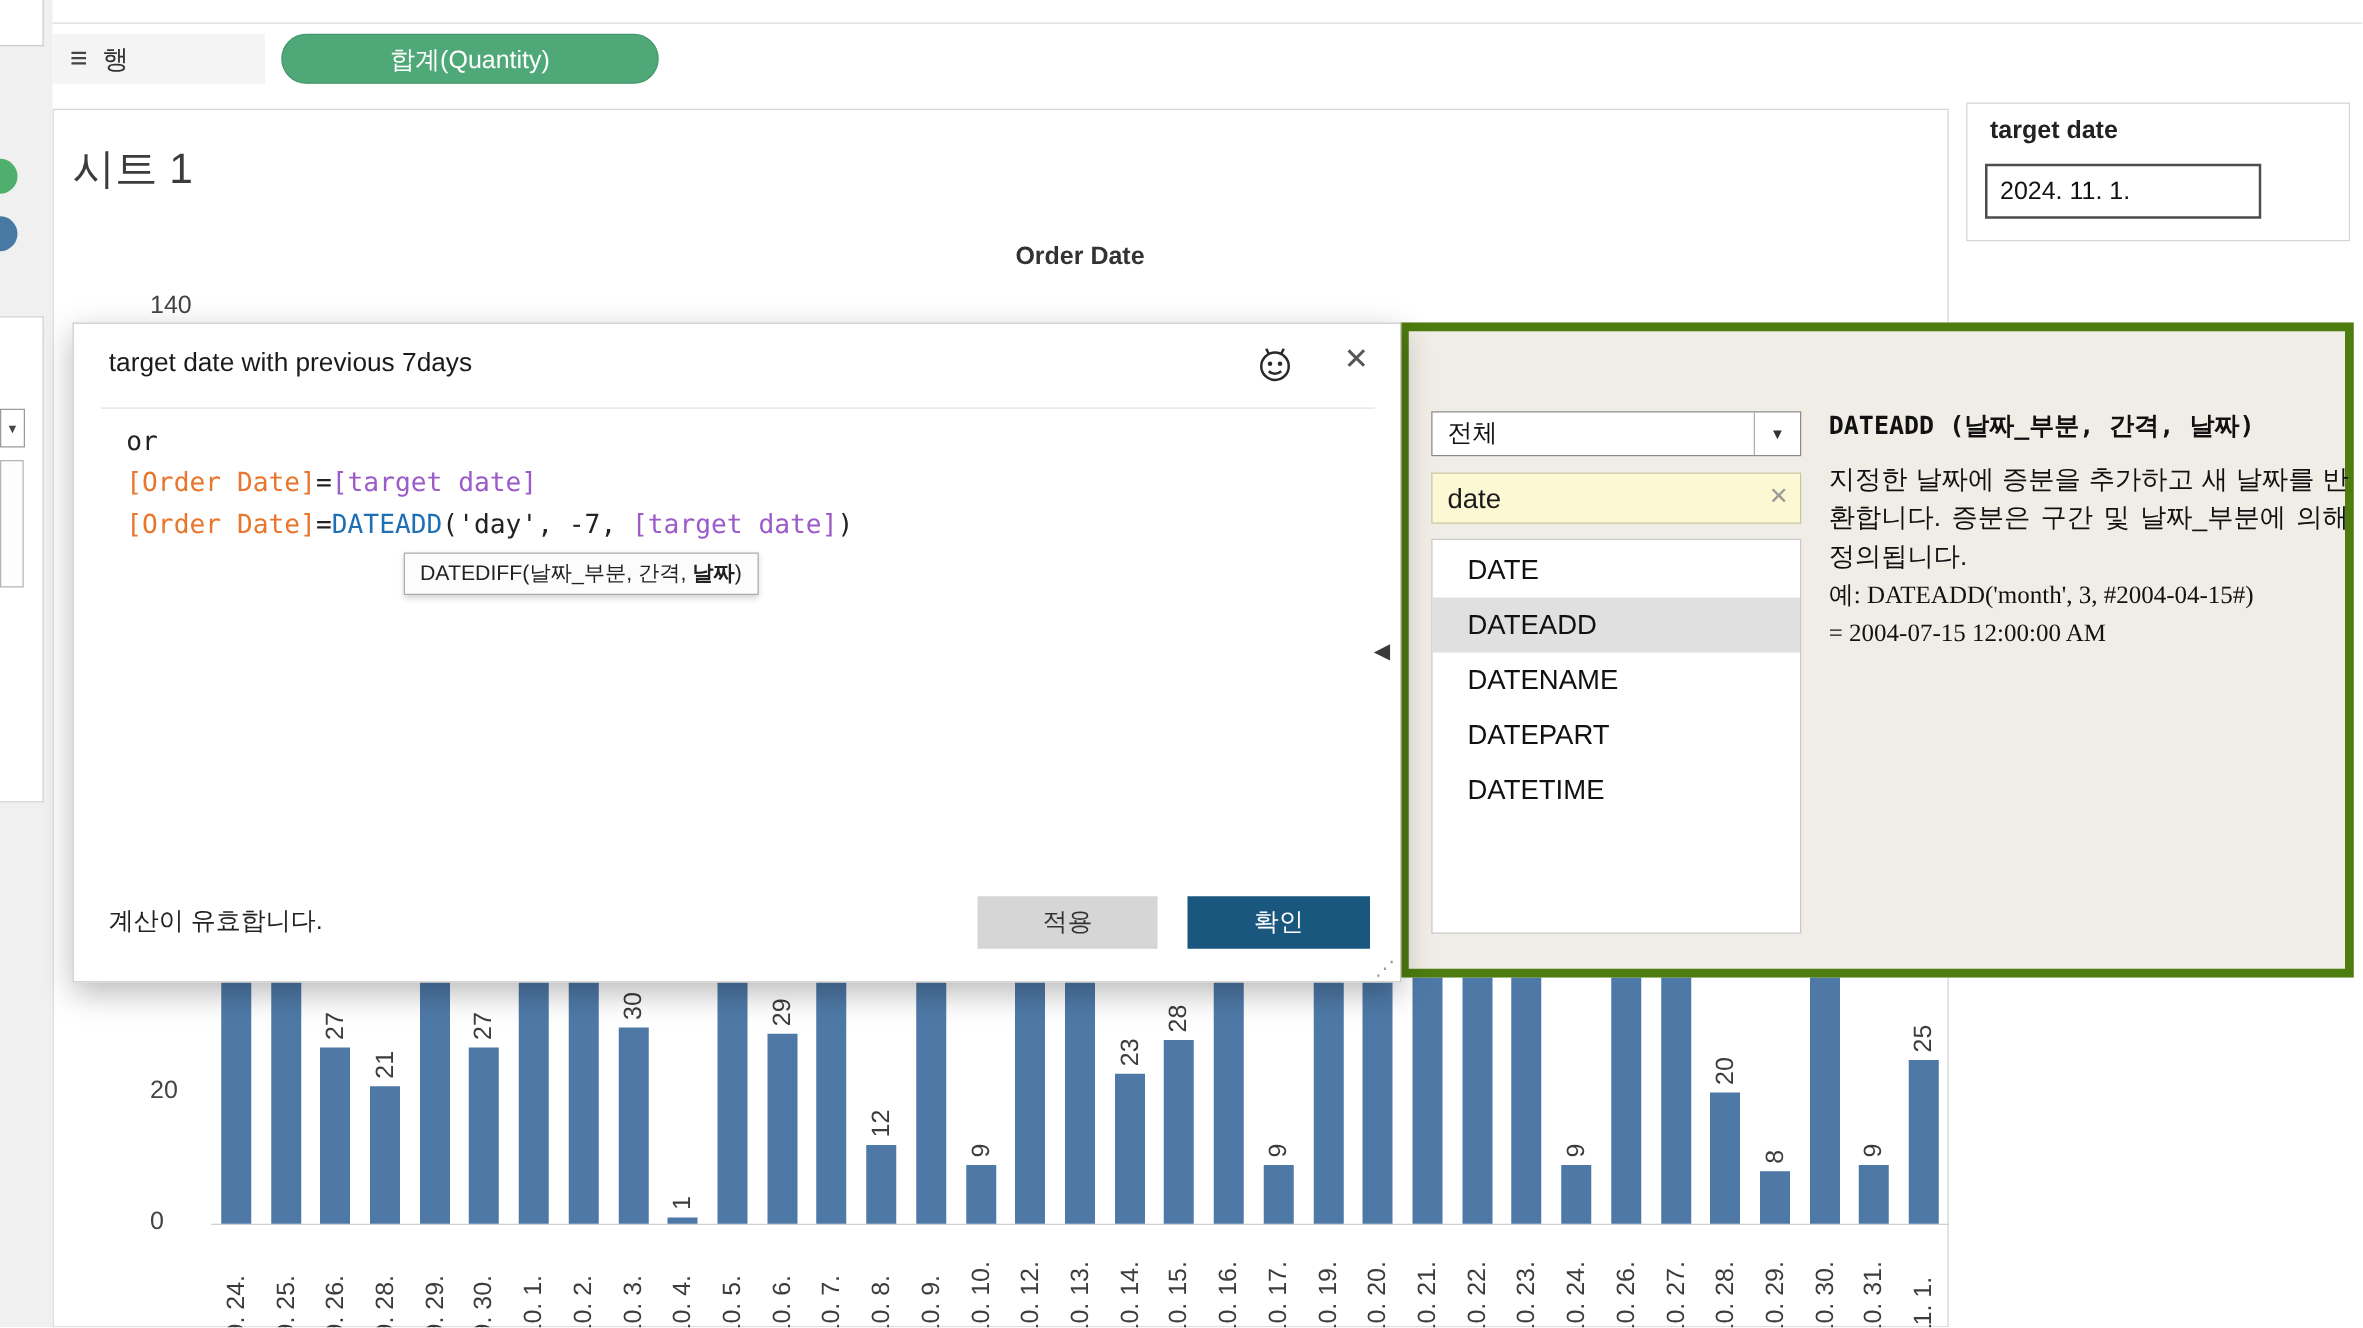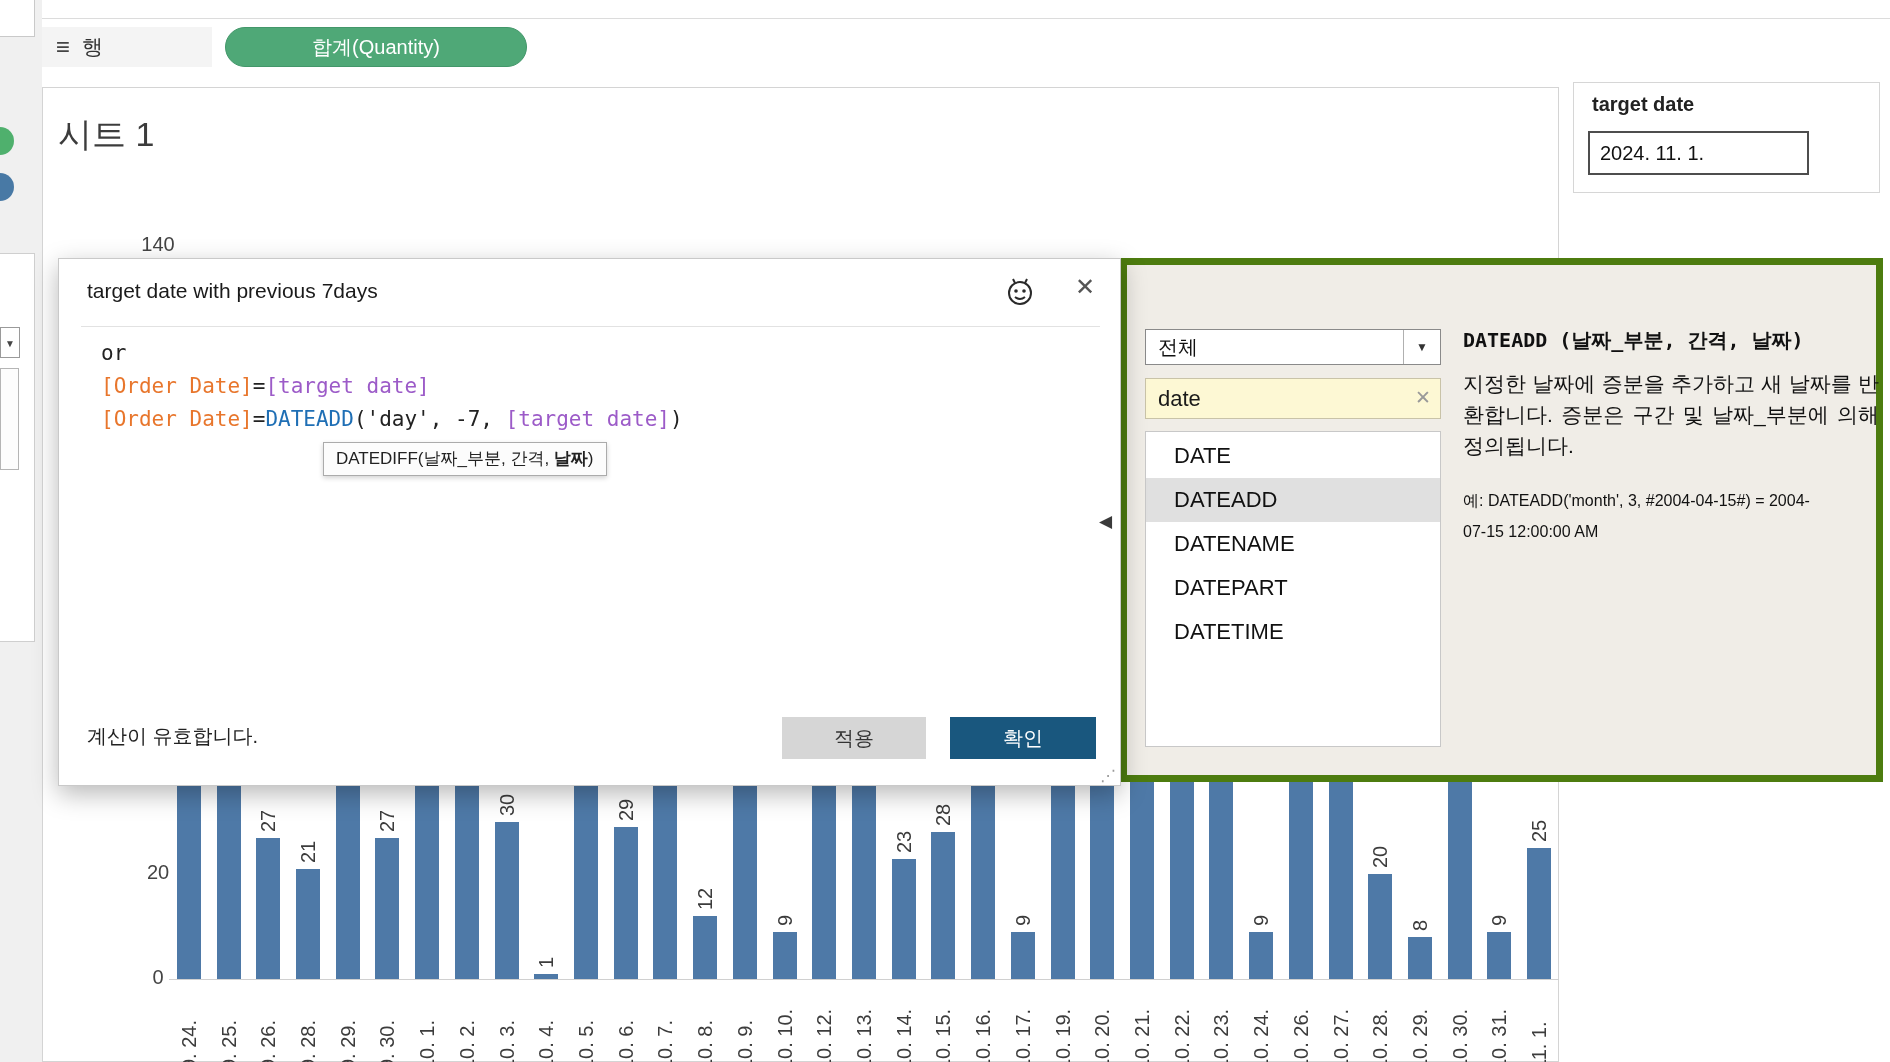--- a/index.html
+++ b/index.html
@@ -24,42 +24,42 @@
   #row-shelf-label{font-size:21px;color:#333;}
   #pill{left:225px;top:27px;width:302px;height:40px;border-radius:20px;background:#4fa877;border:1px solid #43976a;color:#fff;font-size:20px;display:flex;align-items:center;justify-content:center;z-index:5;box-sizing:border-box;}
 
   
   #sheet{left:42px;top:87px;width:1517px;height:975px;background:#fff;border:1px solid #d4d4d4;box-sizing:border-box;z-index:1;}
   #sheet-title{left:58px;top:112px;font-size:34px;color:#3c3c3c;z-index:1;}
   #chart-title{left:169px;top:194px;width:1390px;text-align:center;font-size:20px;font-weight:bold;color:#333;z-index:1;}
   #chart{left:169px;top:246px;width:1390px;height:733px;z-index:1;}
   .bar{position:absolute;background:#4e79a7;}
   .blab,.xlab{position:absolute;transform-origin:0 0;transform:rotate(-90deg);font-size:20px;color:#3c3c3c;white-space:nowrap;line-height:22px;}
-  .ytick{position:absolute;left:120px;width:76px;text-align:center;font-size:20px;color:#444;z-index:1;}
+  .ytick{position:absolute;left:120px;width:76px;text-align:left;font-size:20px;color:#444;z-index:1;}
   #x-axis-line{position:absolute;left:0;top:733px;width:1390px;height:1px;background:#d0d0d0;}
 
   
   #param-card{left:1573px;top:82px;width:307px;height:111px;background:#fff;border:1px solid #d6d6d6;box-sizing:border-box;z-index:5;}
   #param-title{position:absolute;left:18px;top:10px;font-size:20px;font-weight:bold;color:#222;}
   #param-input{position:absolute;left:14px;top:48px;width:221px;height:44px;border:2px solid #4d4d4d;font-size:20px;padding:0 10px;box-sizing:border-box;font-family:inherit;color:#111;background:#fff;}
 
   
   #beige{left:1120px;top:258px;width:763px;height:524px;background:#f0ede7;border:7px solid #4d7c0f;box-sizing:border-box;z-index:10;}
   #fn-dropdown{position:absolute;left:18px;top:64px;width:296px;height:36px;background:#fff;border:1px solid #8a8a8a;box-sizing:border-box;font-size:20px;line-height:34px;padding-left:12px;color:#111;}
   #fn-dd-arrow{position:absolute;right:0;top:0;width:36px;height:34px;border-left:1px solid #b0b0b0;text-align:center;font-size:12px;line-height:34px;color:#333;}
   #fn-search-wrap{position:absolute;left:18px;top:113px;width:296px;height:41px;}
   #fn-search{width:100%;height:100%;background:#fdf8d4;border:1px solid #c9c3a8;box-sizing:border-box;font-size:22px;padding:0 34px 0 12px;font-family:inherit;color:#1a1a1a;}
   #fn-clear{position:absolute;right:10px;top:8px;font-size:19px;color:#999;}
   #fn-list{position:absolute;left:18px;top:166px;width:296px;height:316px;background:#fff;border:1px solid #c8c8c8;box-sizing:border-box;padding-top:2px;overflow:hidden;}
   .fn-item{height:44px;line-height:44px;padding-left:28px;font-size:22px;color:#111;}
   .fn-item.selected{background:#e0e0e0;}
   #fn-desc{position:absolute;left:336px;top:62px;width:430px;}
   #fn-desc-header{font-size:20px;font-weight:bold;font-family:"DejaVu Sans Mono","Liberation Mono",monospace;color:#111;}
   #fn-desc-body{margin-top:14px;font-size:21px;line-height:31px;text-align:justify;color:#111;width:416px;}
-  #fn-desc-example{margin-top:24px;font-size:16px;line-height:31px;font-family:Liberation Sans, sans-serif;color:#111;width:356px;}
+  #fn-desc-example{font-size:20px;line-height:31px;font-family:Liberation Serif, serif;color:#111;width:356px;}
   #collapse-arrow{left:1099px;top:511px;font-size:17px;color:#3a3a3a;z-index:25;}
 
   
   #dialog{left:58px;top:258px;width:1063px;height:528px;background:#fff;border:1px solid #c9c9c9;box-shadow:0 8px 24px rgba(0,0,0,.28);box-sizing:border-box;z-index:20;}
   #dlg-title{position:absolute;left:28px;top:20px;font-size:21px;color:#1a1a1a;}
   #dlg-robot{position:absolute;left:946px;top:18px;width:30px;height:30px;}
   #dlg-close{position:absolute;left:1016px;top:14px;font-size:24px;color:#555;}
   #dlg-divider{position:absolute;left:22px;top:67px;width:1019px;height:1px;background:#e2e2e2;}
   #formula{position:absolute;left:42px;top:78px;font-family:"DejaVu Sans Mono","Liberation Mono",monospace;font-size:21px;line-height:33px;}
   .tok-field{color:#e8762c;}
@@ -88,20 +88,21 @@
 
   <div class="abs" id="top-divider"></div>
   <div class="abs" id="row-shelf">
     <span class="hamb">≡</span>
     <span id="row-shelf-label">행</span>
   </div>
   <div class="abs" id="pill">합계(Quantity)</div>
 
   <div class="abs" id="sheet"></div>
   <div class="abs" id="sheet-title">시트 1</div>
+  <div class="abs" id="chart-title">Order Date</div>
   <div class="abs" id="chart">
     <div id="x-axis-line"></div>
   <div class="bar" style="left: 7.9px; top: 419px; width: 24px; height: 314px;"></div>
       <div class="xlab" style="left: 8.9px; top: 824px; width: 90px;">9. 24.</div>
       <div class="bar" style="left: 47.6px; top: 419px; width: 24px; height: 314px;"></div>
       <div class="xlab" style="left: 48.6px; top: 824px; width: 90px;">9. 25.</div>
       <div class="bar" style="left: 87.3px; top: 592px; width: 24px; height: 141px;"></div>
       <div class="blab" style="left: 88.3px; top: 586px; width: 46px;">27</div>
       <div class="xlab" style="left: 88.3px; top: 824px; width: 90px;">9. 26.</div>
       <div class="bar" style="left: 127px; top: 623px; width: 24px; height: 110px;"></div>

